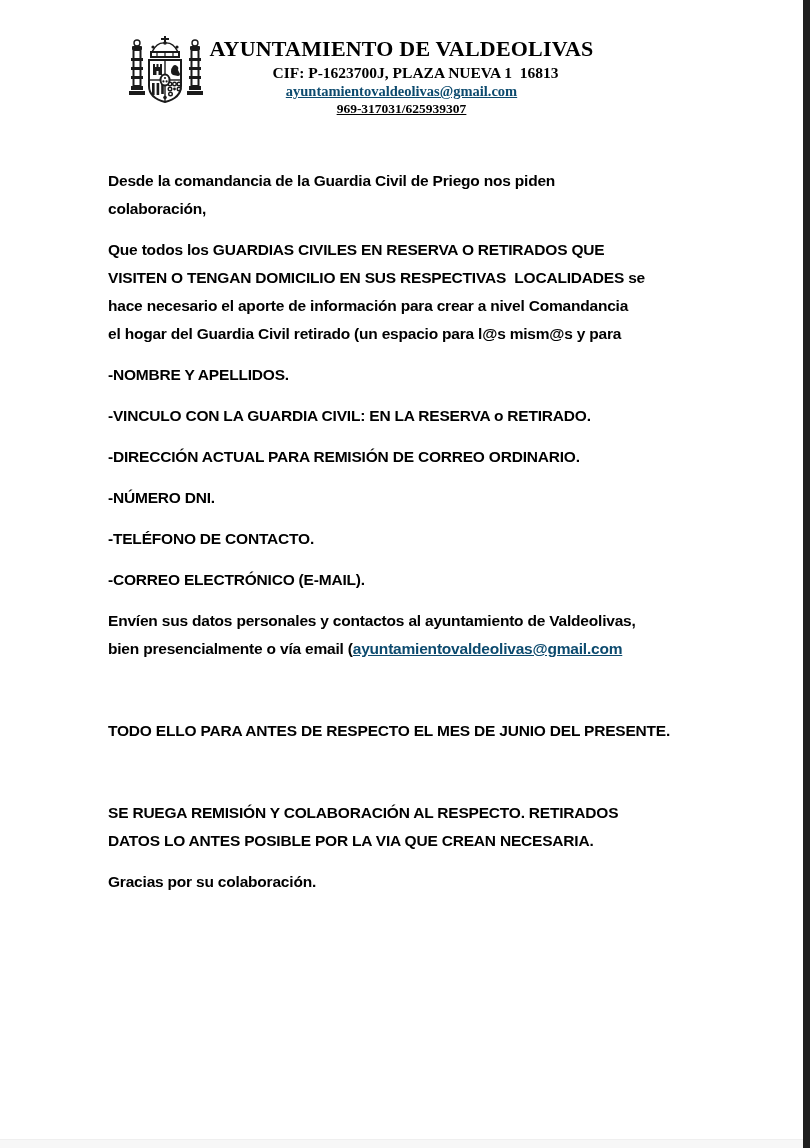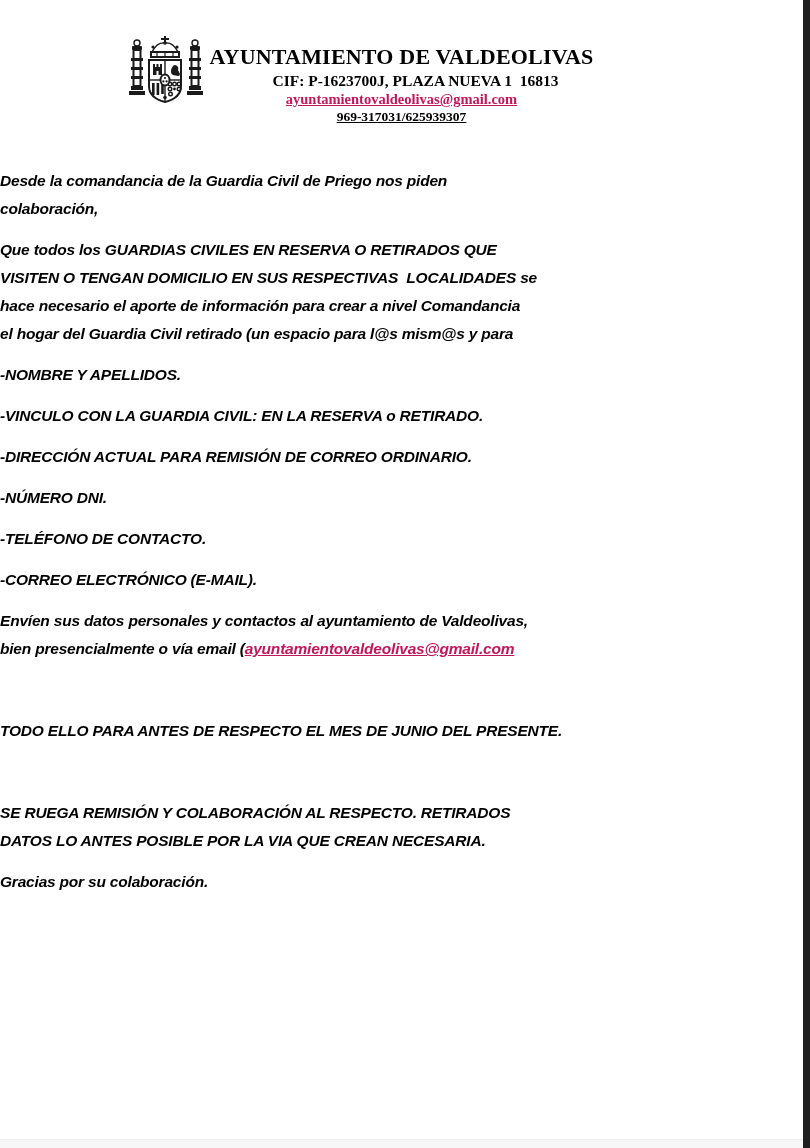--- a/index.html
+++ b/index.html
@@ -19,41 +19,41 @@
   .bottom-strip {
     position: absolute; left: 0; bottom: 0;
     width: 803px; height: 8px;
     background: #f7f7f7;
     border-top: 1px solid #efefef;
     z-index: 5;
   }
   .header { position: relative; height: 167px; }
   .crest { position: absolute; left: 127px; top: 36px; width: 78px; height: 86px; }
   .header-text {
-    position: absolute; left: 0; top: 44px; width: 803px;
+    position: absolute; left: 0; top: 36px; width: 803px;
     text-align: center;
     font-family: "Liberation Serif", serif;
     font-weight: bold;
   }
   .title   { font-size: 22px; line-height: 26px; letter-spacing: 0.2px; }
   .cif     { font-size: 15.5px; line-height: 21px; white-space: pre; padding-left: 28px; }
   .hemail  { font-size: 14.5px; line-height: 17px; }
   .phone   { font-size: 13.5px; line-height: 17px; text-decoration: underline; }
   a.link {
-    color: #be185d;
+    color: #0c4a6e;
     text-decoration: underline;
     cursor: pointer;
     font-weight: bold;
   }
   .main {
+    padding-left: 108px;
     font-weight: bold;
     font-size: 15.5px;
     line-height: 28px;
     letter-spacing: -0.2px;
-    font-style: italic;
   }
   .para { margin: 0 0 13px 0; }
   .line { display: block; white-space: pre; }
   .gap  { height: 41px; }
   svg .blk { fill: #1a1a1a; }
   svg .wht { fill: #ffffff; }
   svg .ol  { fill: #ffffff; stroke: #1a1a1a; stroke-width: 2; }
   svg .thin{ fill: none; stroke: #1a1a1a; stroke-width: 1.4; }
 </style>
 </head>

